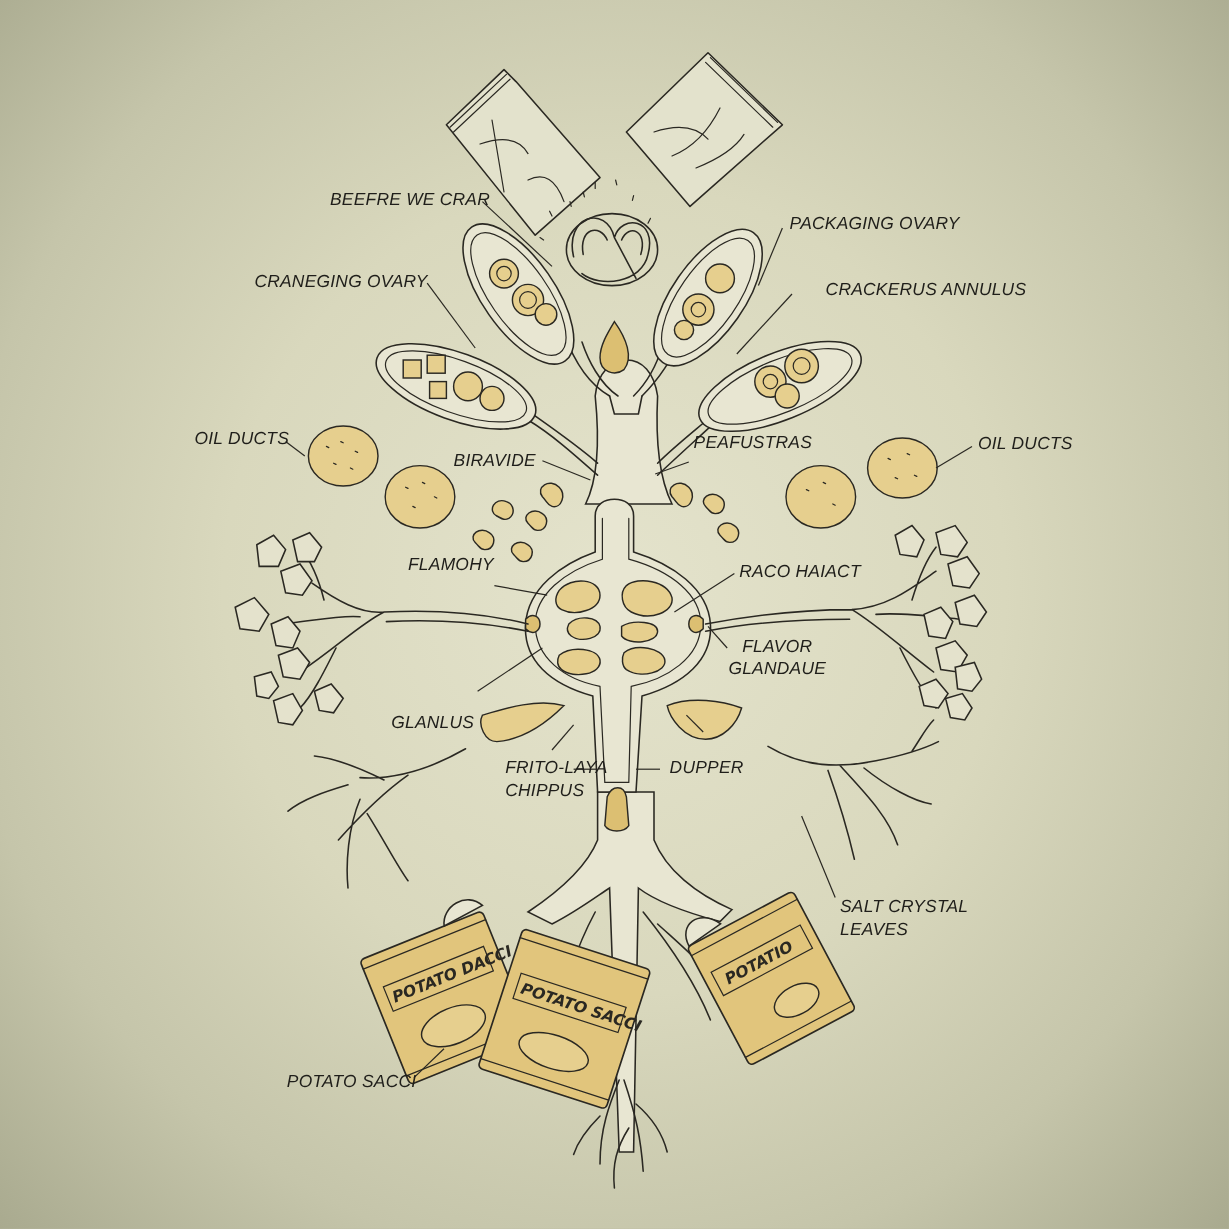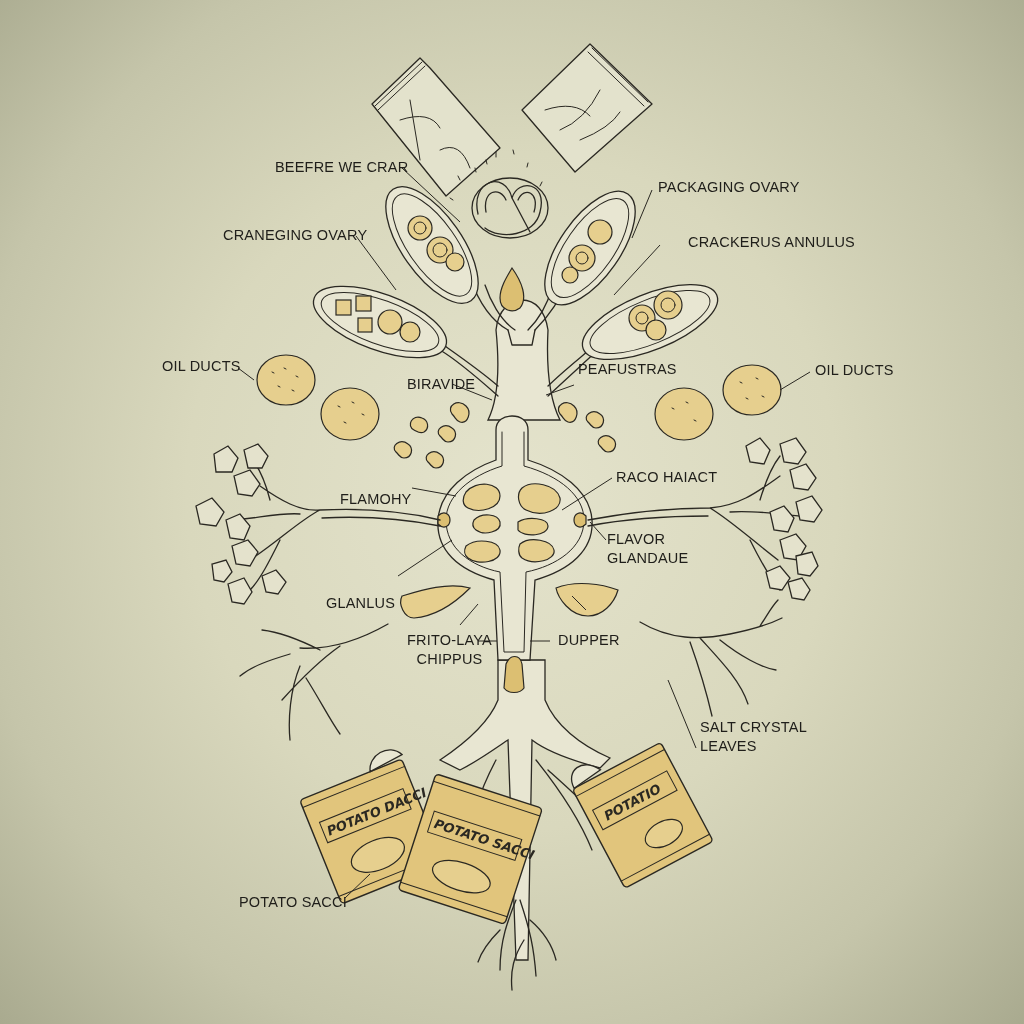--- a/index.html
+++ b/index.html
@@ -8,21 +8,21 @@
     background: #b9b99e;
     font-family: "Liberation Sans", "DejaVu Sans", sans-serif;
   }
   #canvas {
     position: relative; width: 1024px; height: 1024px;
     background: radial-gradient(ellipse at 50% 48%, #e4e3cc 0%, #d9d8bd 45%, #c5c5aa 75%, #a9aa8f 100%);
   }
   svg#art { position: absolute; left: 0; top: 0; }
   .lbl {
     position: absolute; color: #1f1e1a; font-size: 14.5px; letter-spacing: 0.2px;
-    line-height: 19px; white-space: nowrap; text-transform: uppercase;
+    line-height: 19px; white-space: nowrap; text-transform: uppercase; font-style: italic;
   }
   .stroke { fill: none; stroke: #2a2822; stroke-width: 1.3; stroke-linecap: round; stroke-linejoin: round; }
   .thin { fill: none; stroke: #2a2822; stroke-width: 1; stroke-linecap: round; }
   .leader { fill: none; stroke: #2a2822; stroke-width: 1; }
   .snack { fill: #e6cf8e; stroke: #2a2822; stroke-width: 1.2; }
   .snack2 { fill: #dcbf72; stroke: #2a2822; stroke-width: 1.2; }
   .bag { fill: #e1c57c; stroke: #2a2822; stroke-width: 1.4; stroke-linejoin: round; }
   .pale { fill: #e8e6d2; stroke: #2a2822; stroke-width: 1.3; }
   .wrap { fill: #e3e2cc; stroke: #2a2822; stroke-width: 1.3; stroke-linejoin: round; }
   .bagtext { font-family: "DejaVu Sans", sans-serif; font-weight: bold; font-style: italic; font-size: 13px; fill: #2a2822; }
@@ -226,30 +226,30 @@
     <line class="leader" x1="530" y1="641" x2="550" y2="641"></line>
     <line class="leader" x1="460" y1="625" x2="478" y2="604"></line>
     <line class="leader" x1="586" y1="610" x2="572" y2="596"></line>
     <line class="leader" x1="696" y1="748" x2="668" y2="680"></line>
     <line class="leader" x1="345" y1="898" x2="370" y2="874"></line>
   </g>
 </svg>
 
 <div class="lbl" style="left:275px;top:158px">BEEFRE WE CRAR</div>
 <div class="lbl" style="left:658px;top:178px">PACKAGING OVARY</div>
-<div class="lbl" style="left:223px;top:226px">CRANEGING OVARY</div>
+<div class="lbl" style="left:212px;top:226px">CRANEGING OVARY</div>
 <div class="lbl" style="left:688px;top:233px">CRACKERUS ANNULUS</div>
 <div class="lbl" style="left:162px;top:357px">OIL DUCTS</div>
 <div class="lbl" style="left:815px;top:361px">OIL DUCTS</div>
-<div class="lbl" style="left:407px;top:375px">BIRAVIDE</div>
+<div class="lbl" style="left:378px;top:375px">BIRAVIDE</div>
 <div class="lbl" style="left:578px;top:360px">PEAFUSTRAS</div>
-<div class="lbl" style="left:340px;top:490px">FLAMOHY</div>
+<div class="lbl" style="left:340px;top:462px">FLAMOHY</div>
 <div class="lbl" style="left:616px;top:468px">RACO HAIACT</div>
-<div class="lbl" style="left:607px;top:530px;white-space:pre;text-align:left">FLAVOR
+<div class="lbl" style="left:607px;top:530px;white-space:pre;text-align:center">FLAVOR
 GLANDAUE</div>
 <div class="lbl" style="left:326px;top:594px">GLANLUS</div>
-<div class="lbl" style="left:407px;top:631px;white-space:pre;text-align:center">FRITO-LAYA
+<div class="lbl" style="left:421px;top:631px;white-space:pre;">FRITO-LAYA
 CHIPPUS</div>
 <div class="lbl" style="left:558px;top:631px">DUPPER</div>
-<div class="lbl" style="left:700px;top:718px;white-space:pre">SALT CRYSTAL
+<div class="lbl" style="left:700px;top:747px;white-space:pre">SALT CRYSTAL
 LEAVES</div>
 <div class="lbl" style="left:239px;top:893px">POTATO SACCI</div>
 </div>
 
 </body></html>

